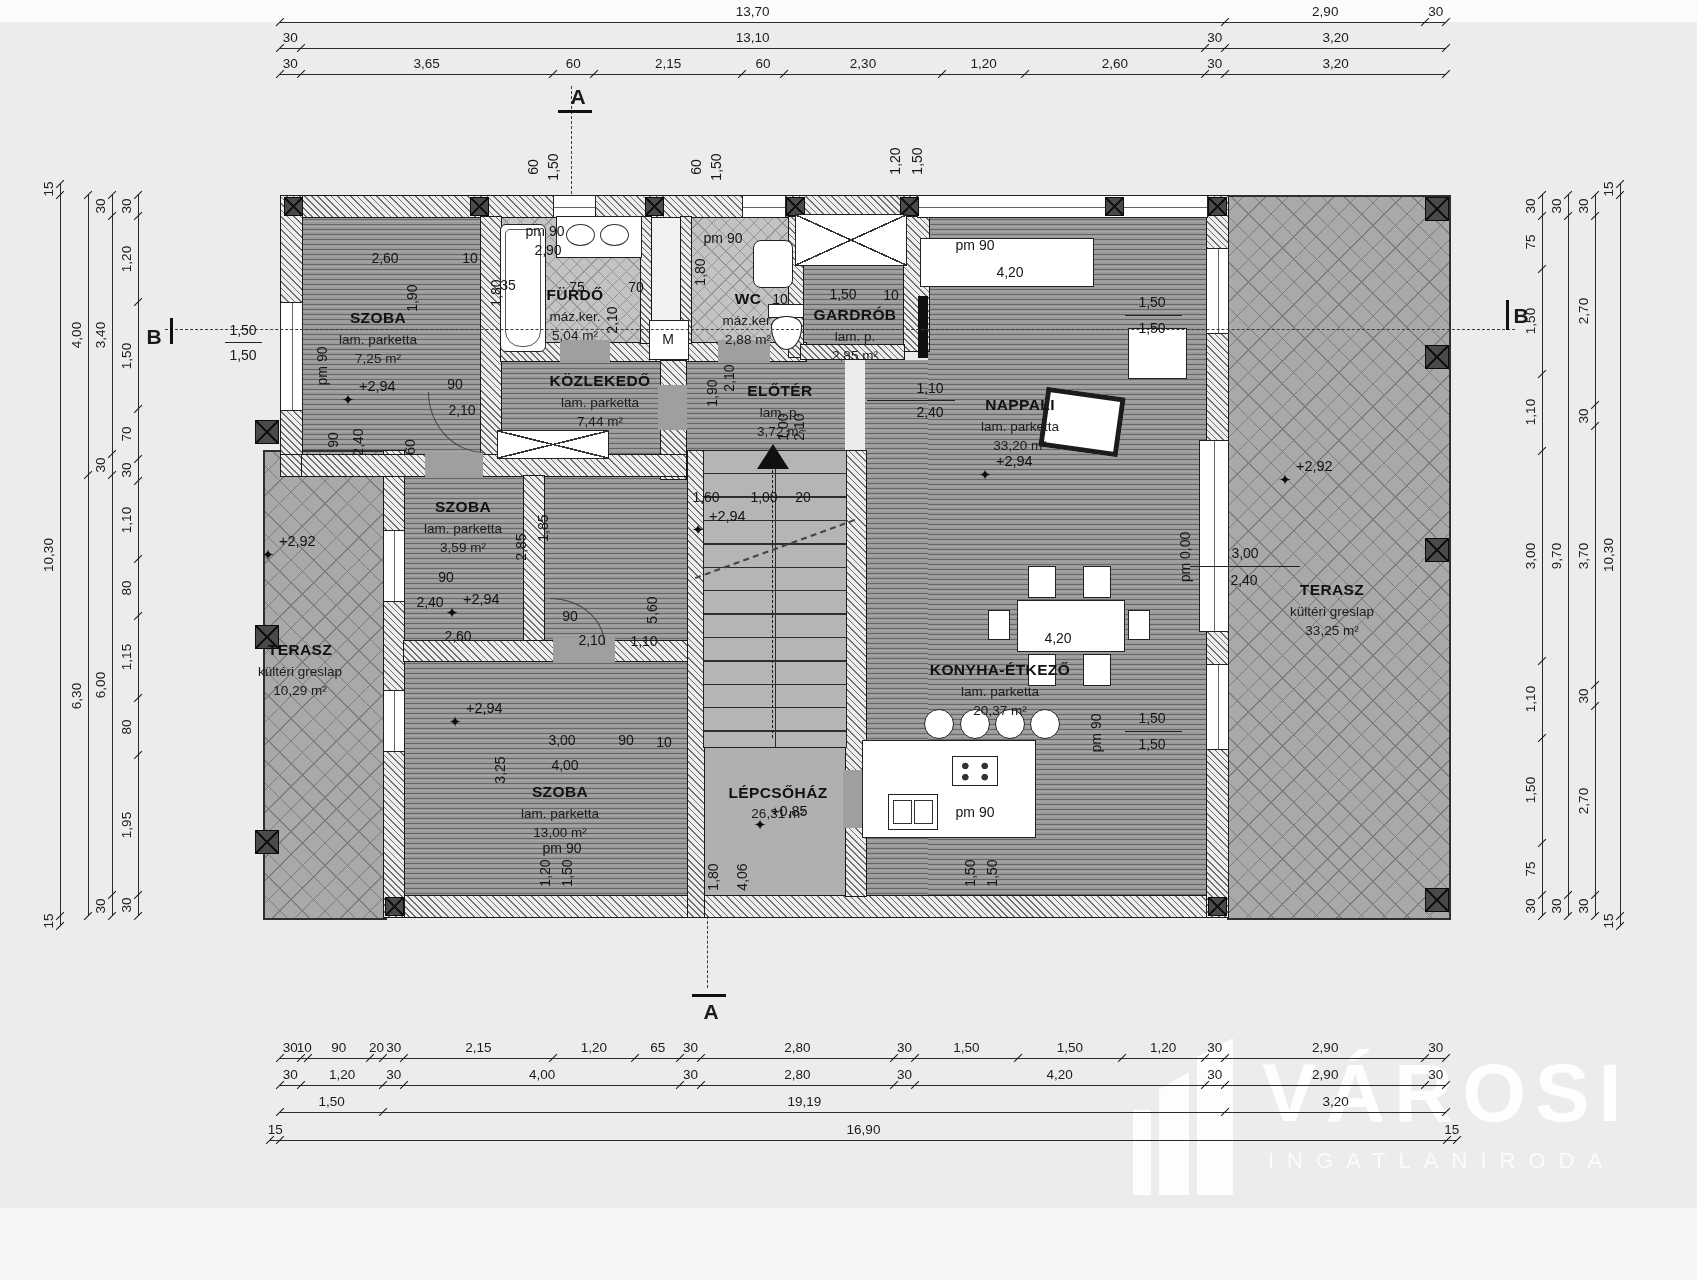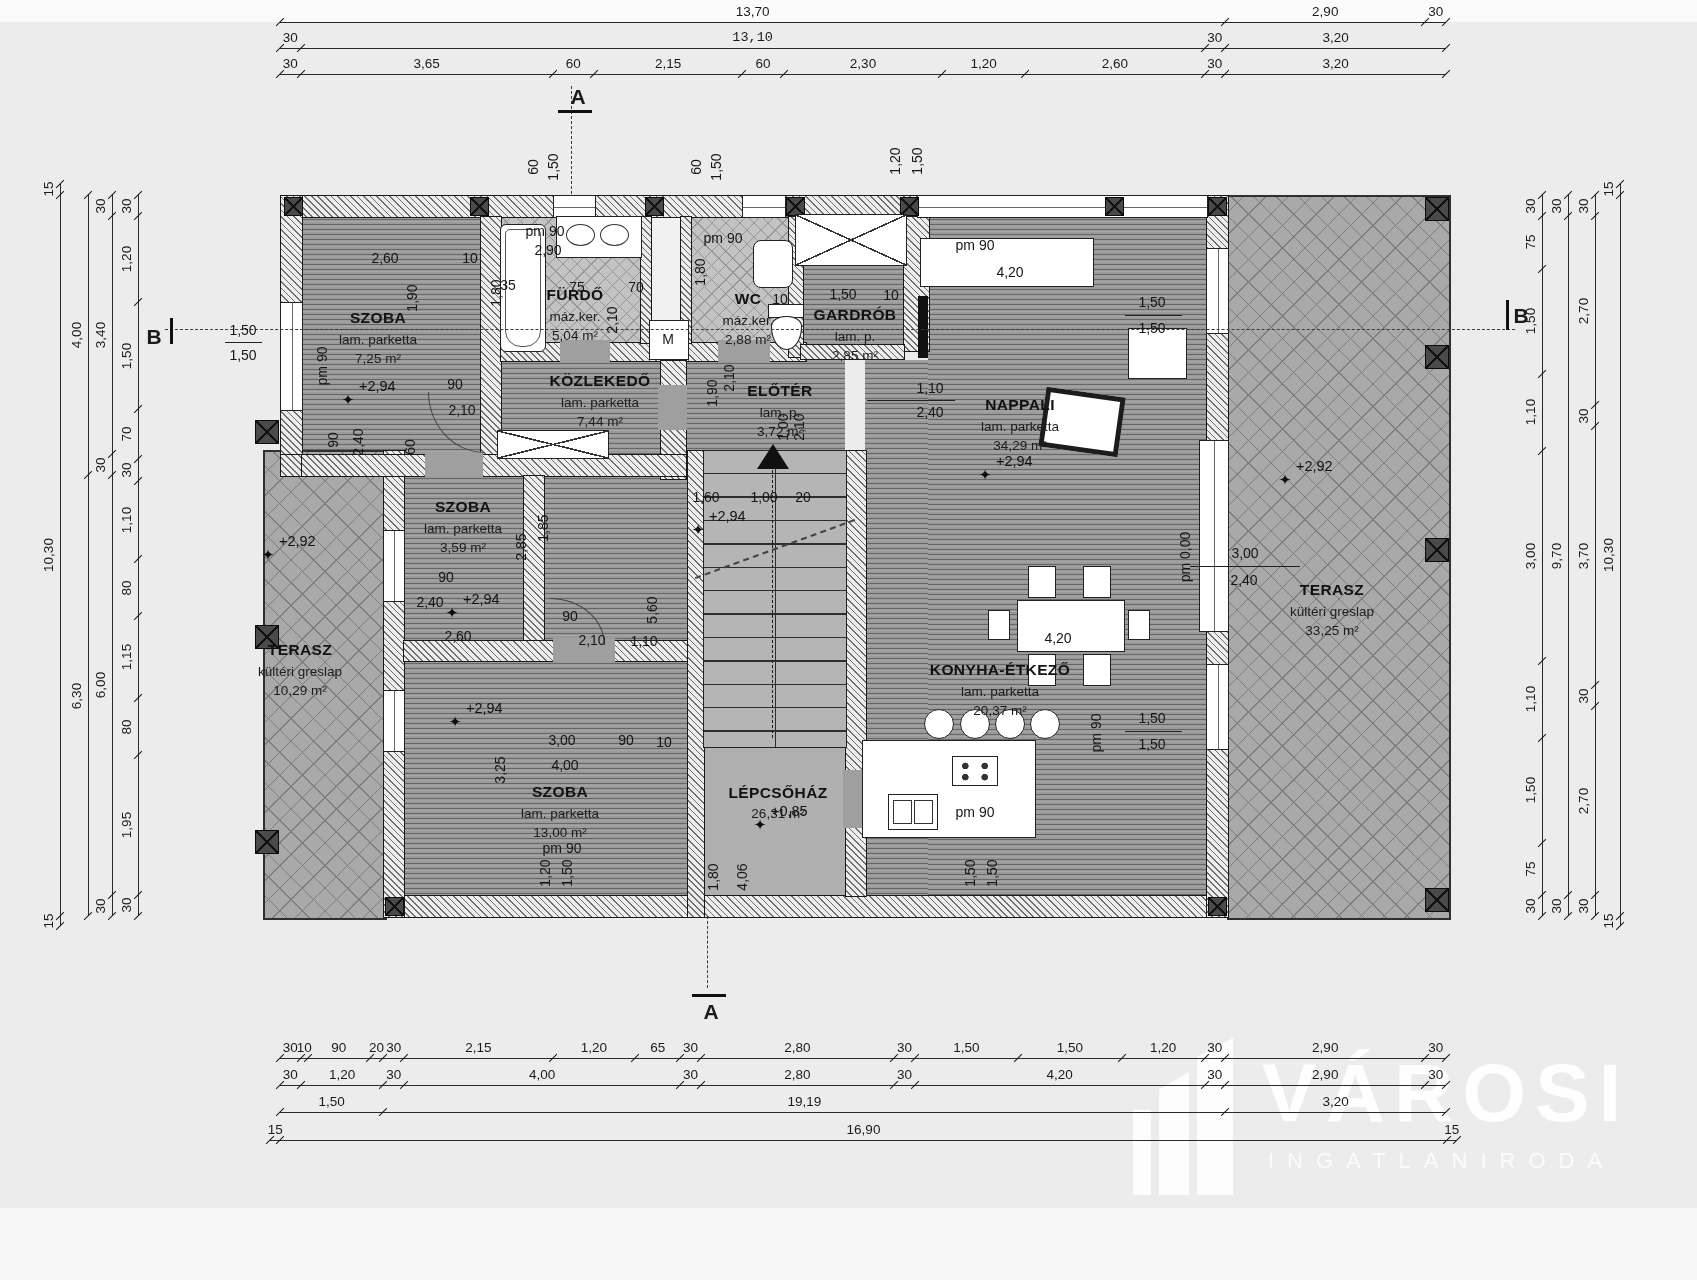--- a/index.html
+++ b/index.html
@@ -219,21 +219,21 @@
     <div class="chain-label" style="left: 752.609px; top: 19px;">13,70</div>
     <div class="tick" style="left: 1225.22px; top: 22px;"></div>
     <div class="chain-label" style="left: 1325.26px; top: 19px;">2,90</div>
     <div class="tick" style="left: 1425.3px; top: 22px;"></div>
     <div class="chain-label" style="left: 1435.65px; top: 19px;">30</div>
     <div class="tick" style="left: 1446px; top: 22px;"></div>
     <div class="chain-line" style="left: 280px; top: 48px; width: 1166px;"></div>
     <div class="tick" style="left: 280px; top: 48px;"></div>
     <div class="chain-label" style="left: 290.349px; top: 45px;">30</div>
     <div class="tick" style="left: 300.698px; top: 48px;"></div>
-    <div class="chain-label" style="left: 752.609px; top: 45px; font-family: Liberation Mono, monospace;">13,10</div>
+    <div class="chain-label" style="left: 752.609px; top: 45px;">13,10</div>
     <div class="tick" style="left: 1204.52px; top: 48px;"></div>
     <div class="chain-label" style="left: 1214.87px; top: 45px;">30</div>
     <div class="tick" style="left: 1225.22px; top: 48px;"></div>
     <div class="chain-label" style="left: 1335.61px; top: 45px;">3,20</div>
     <div class="tick" style="left: 1446px; top: 48px;"></div>
     <div class="chain-line" style="left: 280px; top: 74px; width: 1166px;"></div>
     <div class="tick" style="left: 280px; top: 74px;"></div>
     <div class="chain-label" style="left: 290.349px; top: 71px;">30</div>
     <div class="tick" style="left: 300.698px; top: 74px;"></div>
     <div class="chain-label" style="left: 426.612px; top: 71px;">3,65</div>
@@ -522,21 +522,21 @@
     <div class="room-sub" style="left: 855px; top: 336px;">lam. p.</div>
     <div class="room-sub" style="left: 855px; top: 355px;">2,85 m²</div>
     <div class="room-name" style="left: 600px; top: 381px;">KÖZLEKEDŐ</div>
     <div class="room-sub" style="left: 600px; top: 402px;">lam. parketta</div>
     <div class="room-sub" style="left: 600px; top: 421px;">7,44 m²</div>
     <div class="room-name" style="left: 780px; top: 391px;">ELŐTÉR</div>
     <div class="room-sub" style="left: 780px; top: 412px;">lam. p.</div>
     <div class="room-sub" style="left: 780px; top: 431px;">3,72 m²</div>
     <div class="room-name" style="left: 1020px; top: 405px;">NAPPALI</div>
     <div class="room-sub" style="left: 1020px; top: 426px;">lam. parketta</div>
-    <div class="room-sub" style="left: 1020px; top: 445px;">34,29 m²</div>
+    <div class="room-sub" style="left: 1020px; top: 445px;">33,20 m²</div>
     <div class="room-name" style="left: 463px; top: 507px;">SZOBA</div>
     <div class="room-sub" style="left: 463px; top: 528px;">lam. parketta</div>
     <div class="room-sub" style="left: 463px; top: 547px;">3,59 m²</div>
     <div class="room-name" style="left: 560px; top: 792px;">SZOBA</div>
     <div class="room-sub" style="left: 560px; top: 813px;">lam. parketta</div>
     <div class="room-sub" style="left: 560px; top: 832px;">13,00 m²</div>
     <div class="room-name" style="left: 1000px; top: 670px;">KONYHA-ÉTKEZŐ</div>
     <div class="room-sub" style="left: 1000px; top: 691px;">lam. parketta</div>
     <div class="room-sub" style="left: 1000px; top: 710px;">20,37 m²</div>
     <div class="room-name" style="left: 778px; top: 793px;">LÉPCSŐHÁZ</div>

